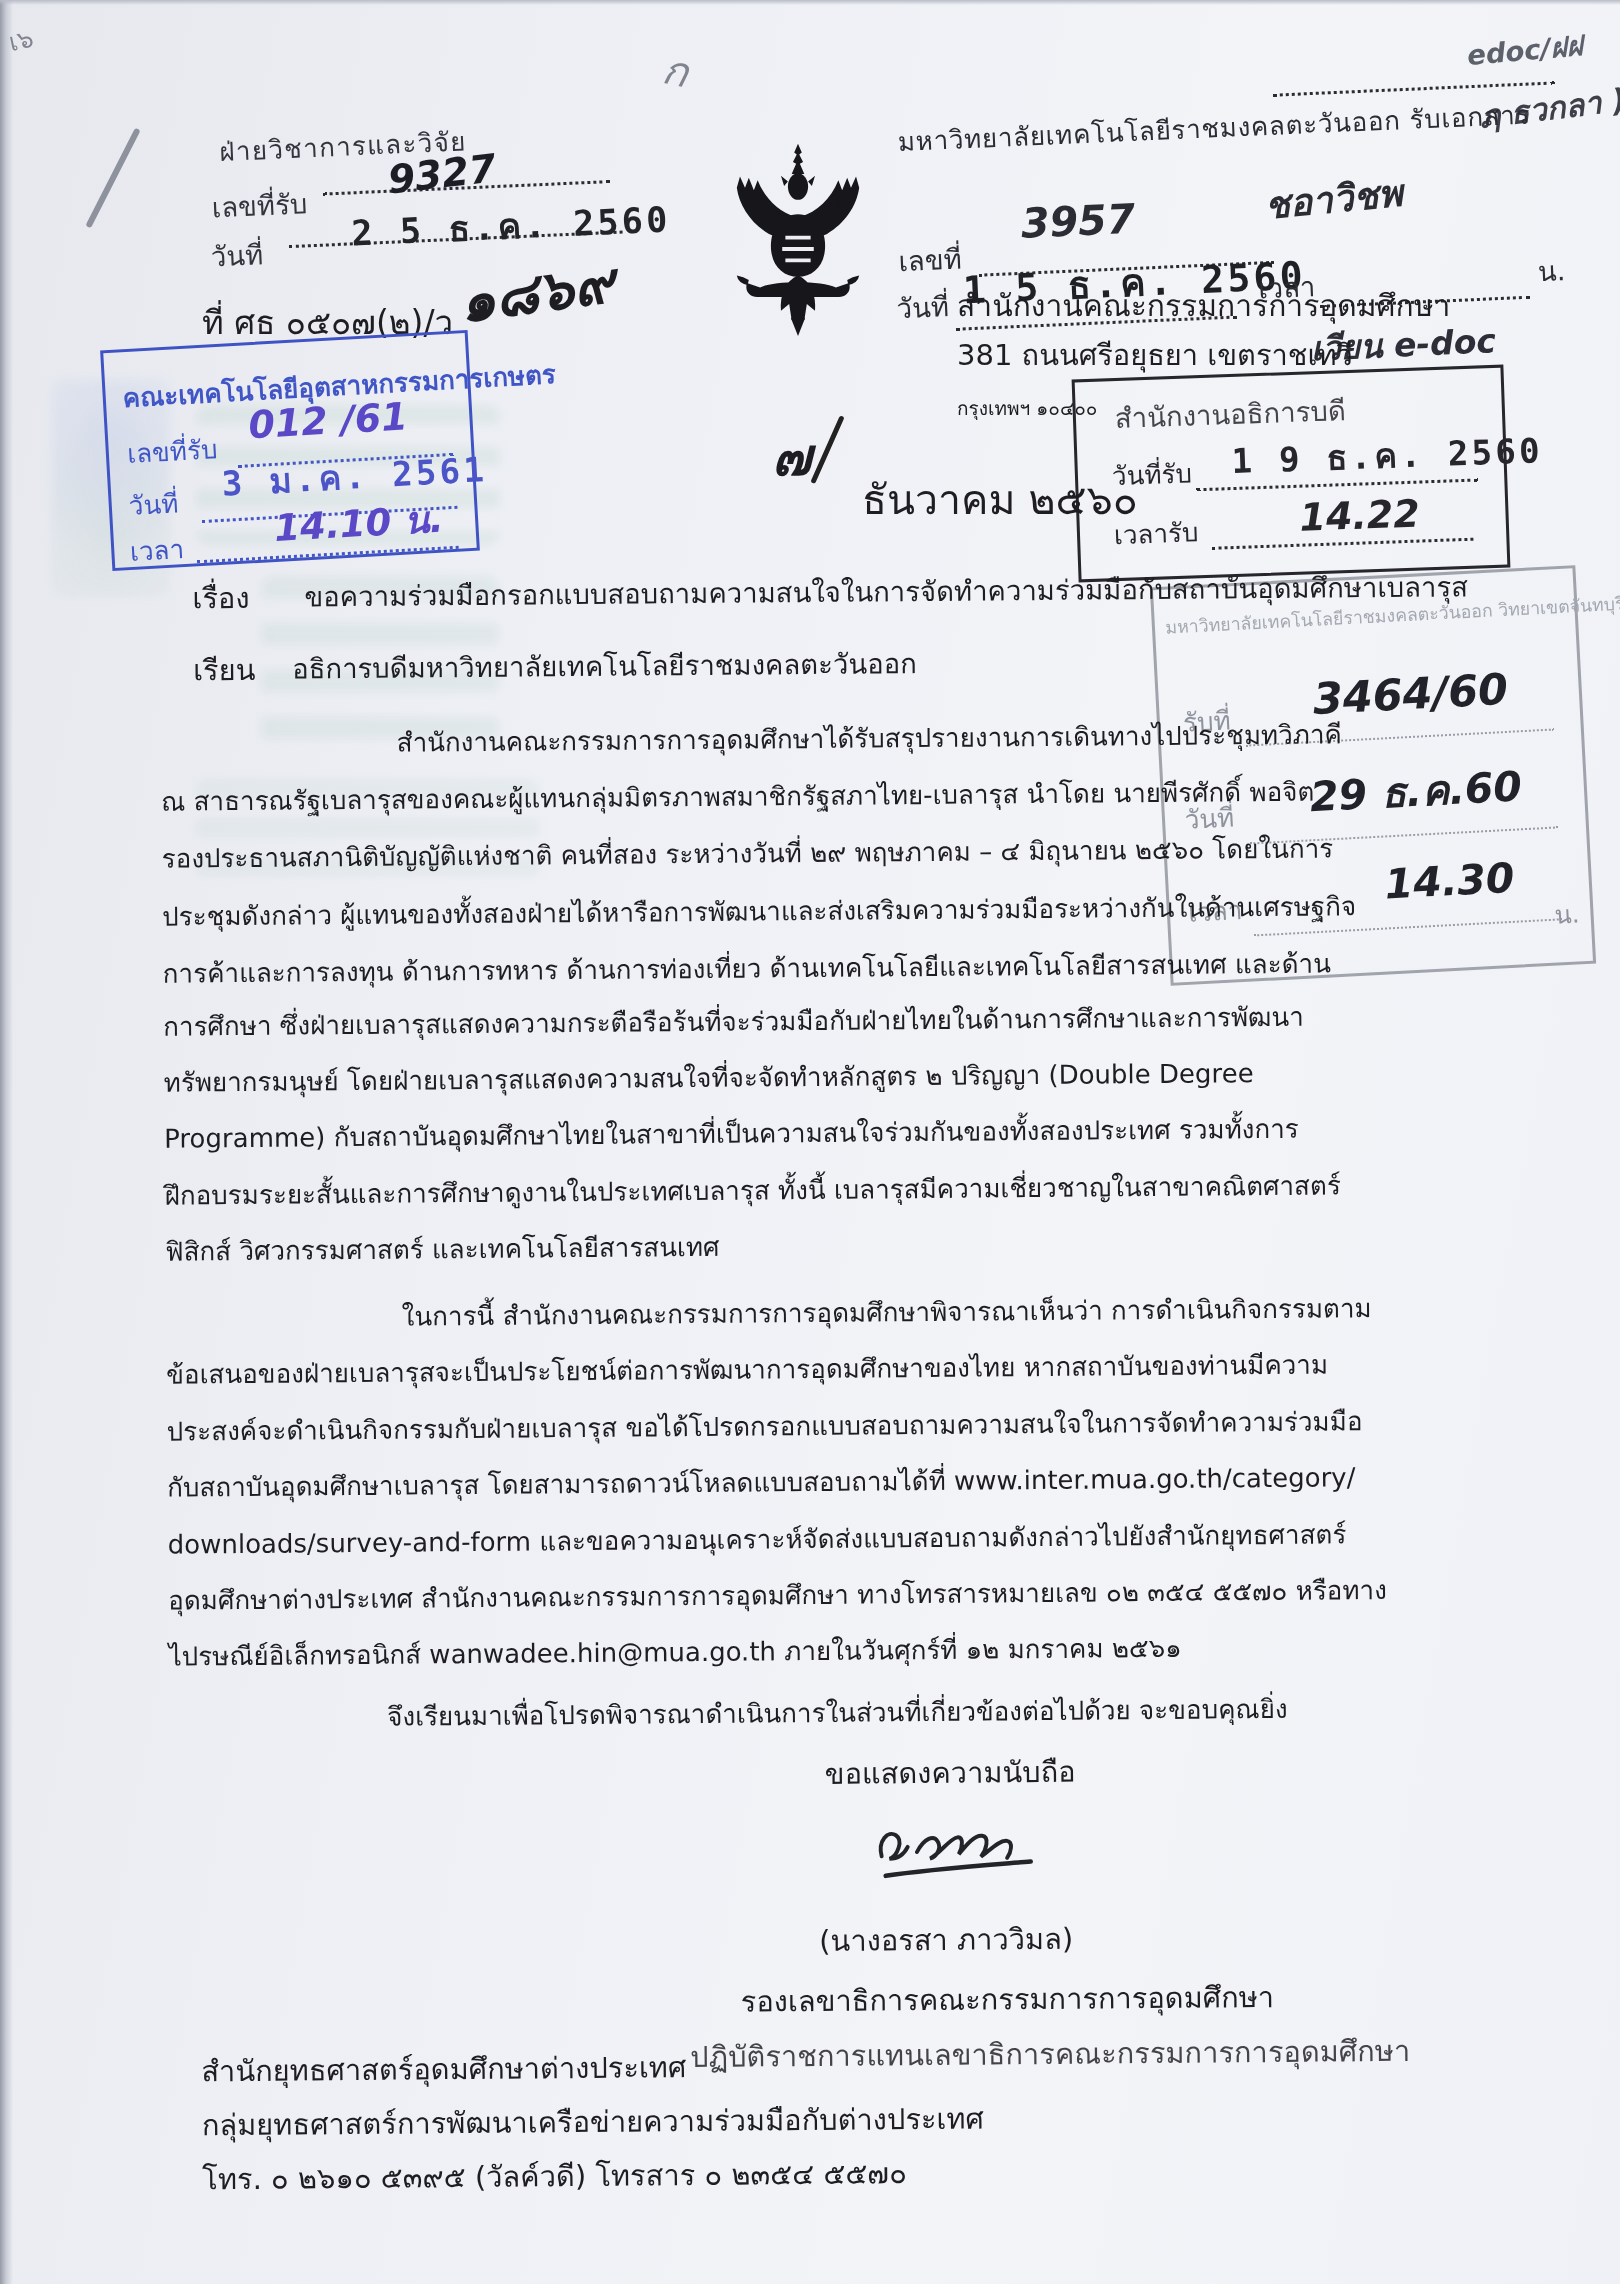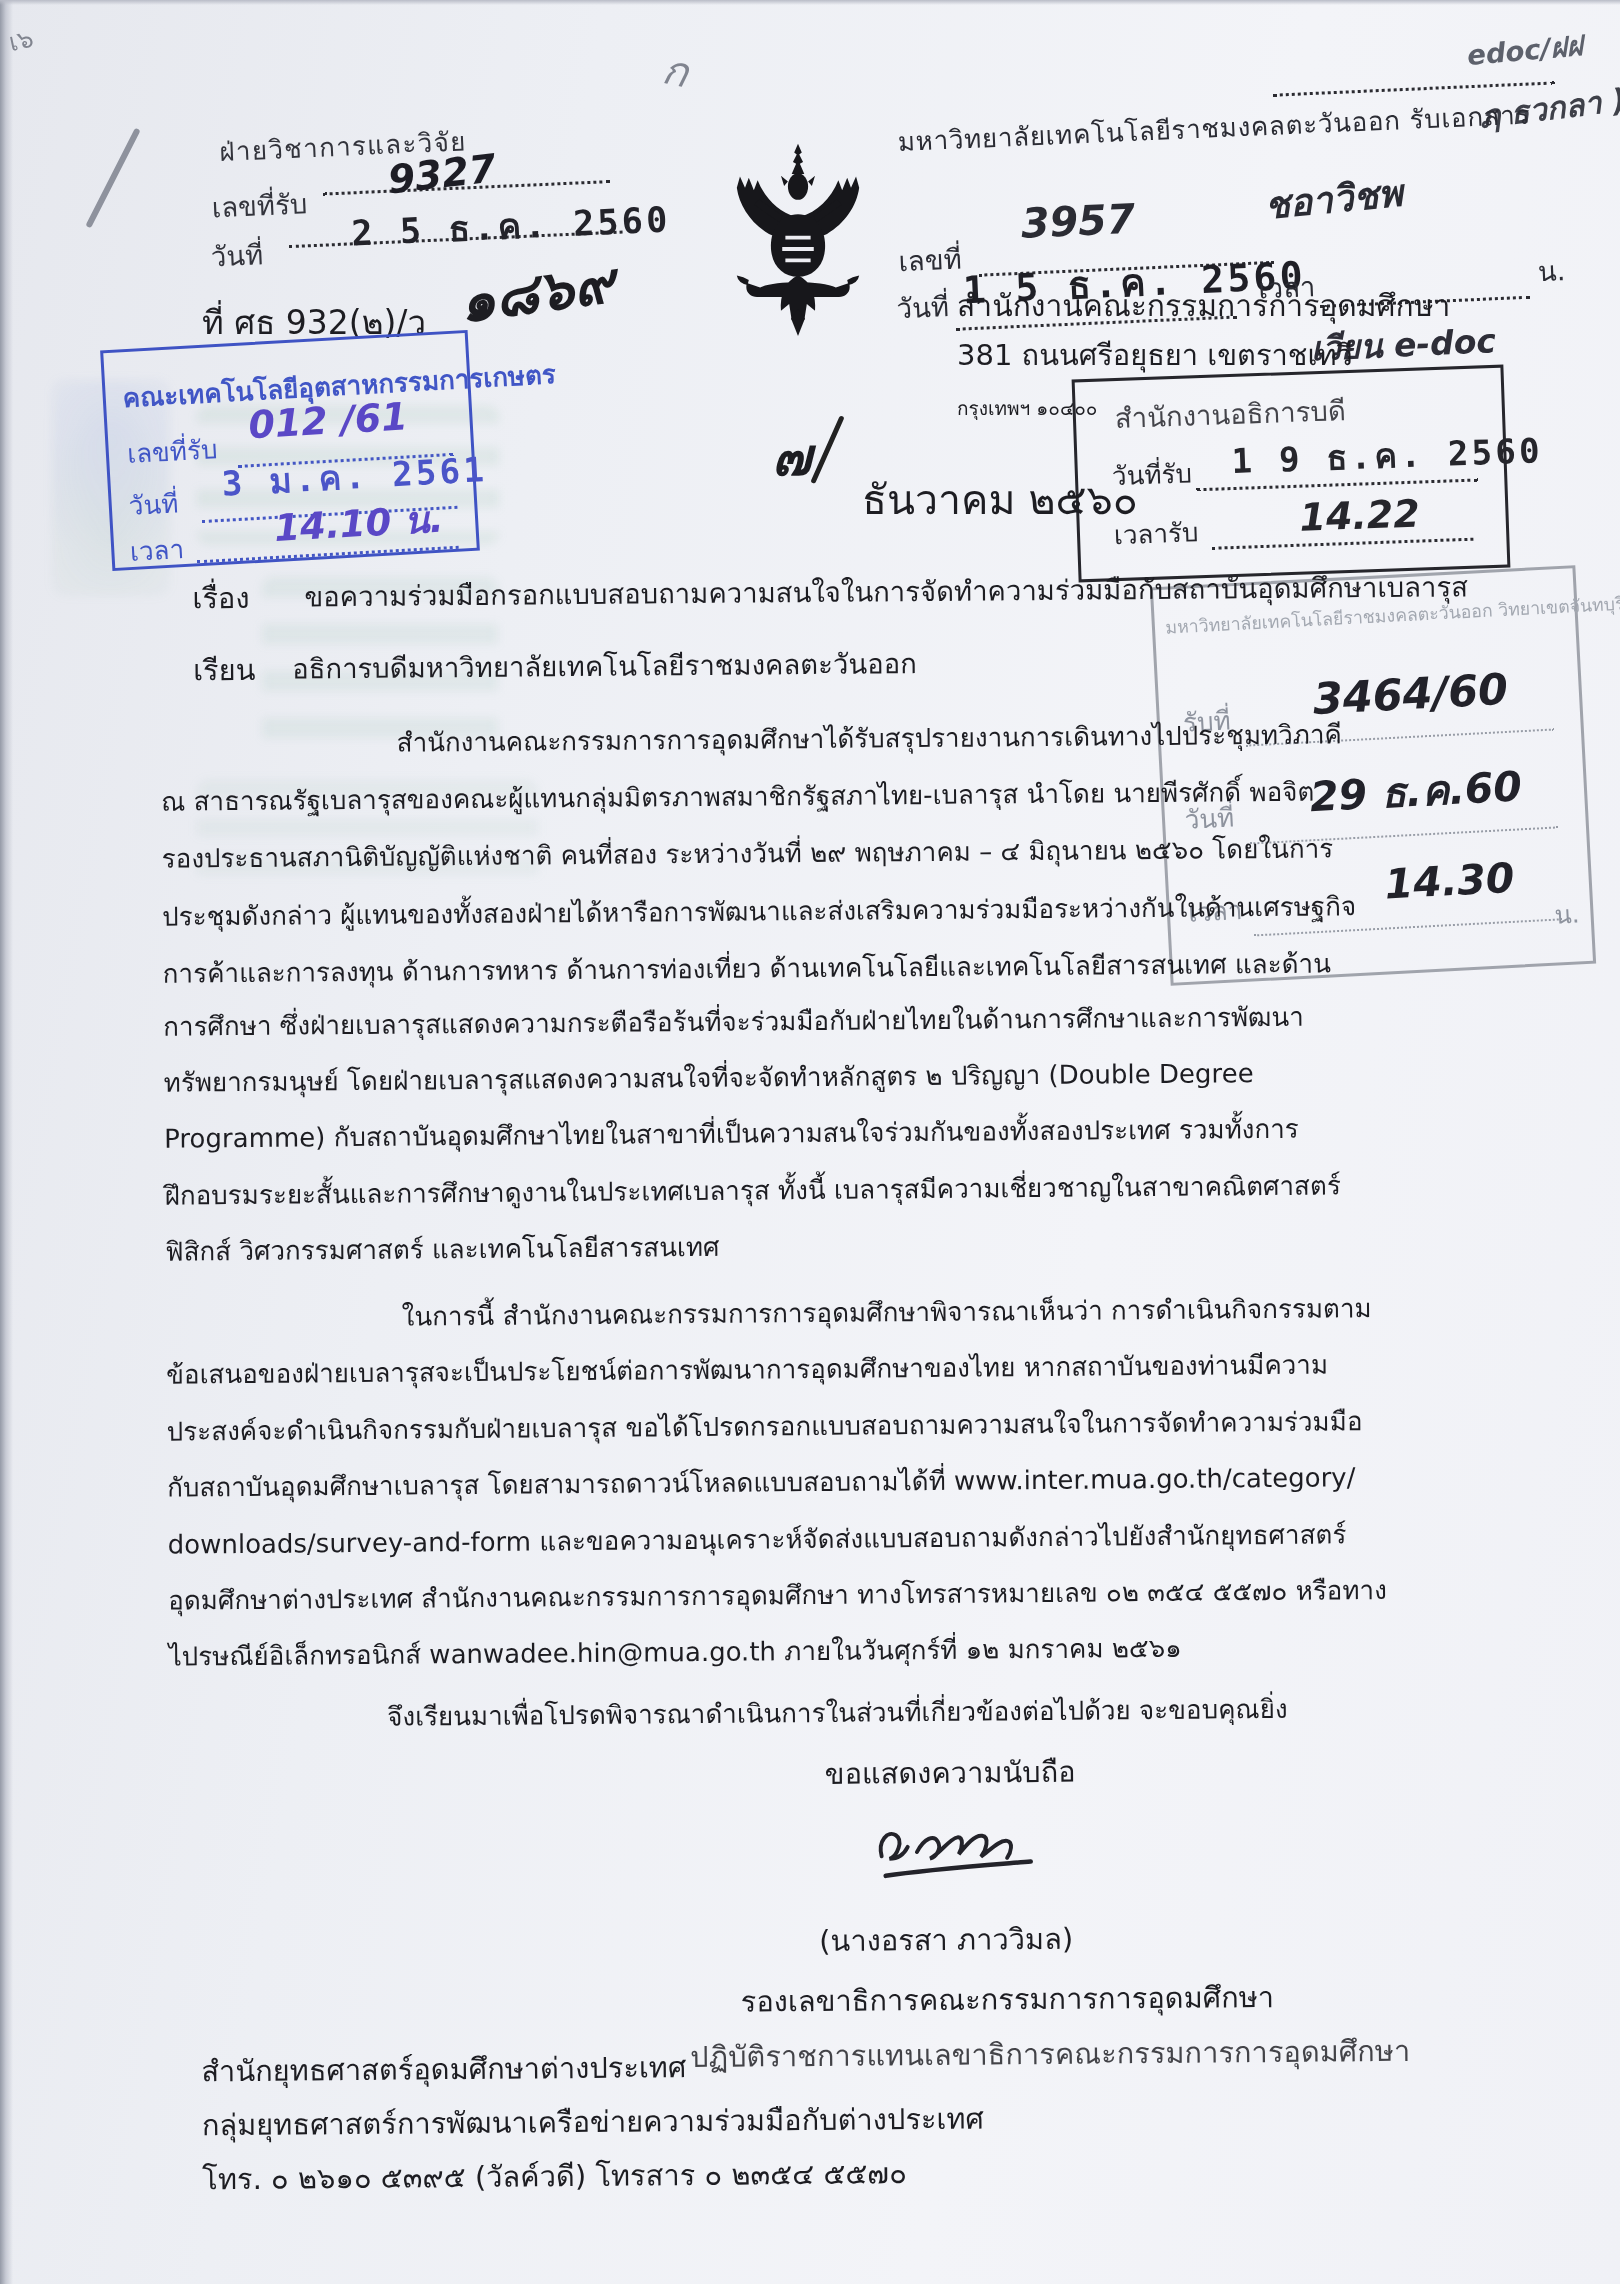--- a/index.html
+++ b/index.html
@@ -68,21 +68,21 @@
   <div class="grp" style="left:203px;top:115px;width:498px;height:216px;transform:rotate(-2.5deg);color:#33343c;">
     <div class="t" style="left:19.7px;top:11.8px;font-size:26px;letter-spacing:1.3px;">ฝ่ายวิชาการและวิจัย</div>
     <div class="t" style="left:9.8px;top:66px;font-size:27.5px;">เลขที่รับ</div>
     <div class="dots" style="left:121px;top:72px;width:288px;"></div>
     <div class="t hw" style="left:187px;top:36px;font-size:39px;color:#1d1d25;transform:rotate(-4deg);">9327</div>
     <div class="t" style="left:6.6px;top:115px;font-size:27.5px;">วันที่</div>
     <div class="dots" style="left:85px;top:123px;width:334px;"></div>
     <div class="t stampnum" style="left:148px;top:93px;font-size:35px;color:#23232a;">2 5 ธ.ค. 2560</div>
   </div>
 
-  <div class="t" style="left:202px;top:303px;font-size:33px;">ที่ ศธ 932(๒)/ว</div>
+  <div class="t" style="left:202px;top:303px;font-size:33px;">ที่ ศธ ๐๕๐๗(๒)/ว</div>
   <div class="t hw" style="left:459px;top:259px;font-size:56px;transform:rotate(-8deg);">๑๘๖๙</div>
 
   <div class="bluebox" style="left:106px;top:340px;width:362px;height:215px;transform:rotate(-3.2deg);">
     <div class="t" style="left:17px;top:31px;font-size:26px;font-weight:bold;">คณะเทคโนโลยีอุตสาหกรรมการเกษตร</div>
     <div class="t" style="left:18.4px;top:87px;font-size:26px;">เลขที่รับ</div>
     <div class="bdots" style="left:128px;top:119px;width:216px;"></div>
     <div class="t hw" style="left:141px;top:58px;font-size:38px;color:#5a48c6;">012 /61</div>
     <div class="t" style="left:17px;top:139px;font-size:26px;">วันที่</div>
     <div class="bdots" style="left:89px;top:172px;width:256px;"></div>
     <div class="t stampnum" style="left:111px;top:117px;font-size:34px;color:#4b55c8;">3 ม.ค. 2561</div>

